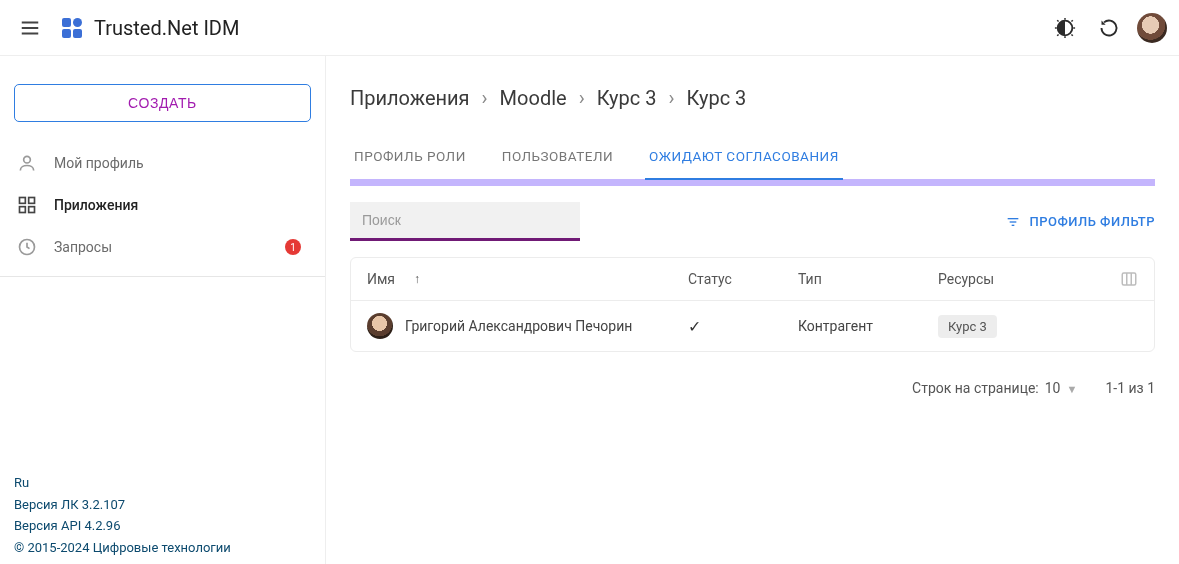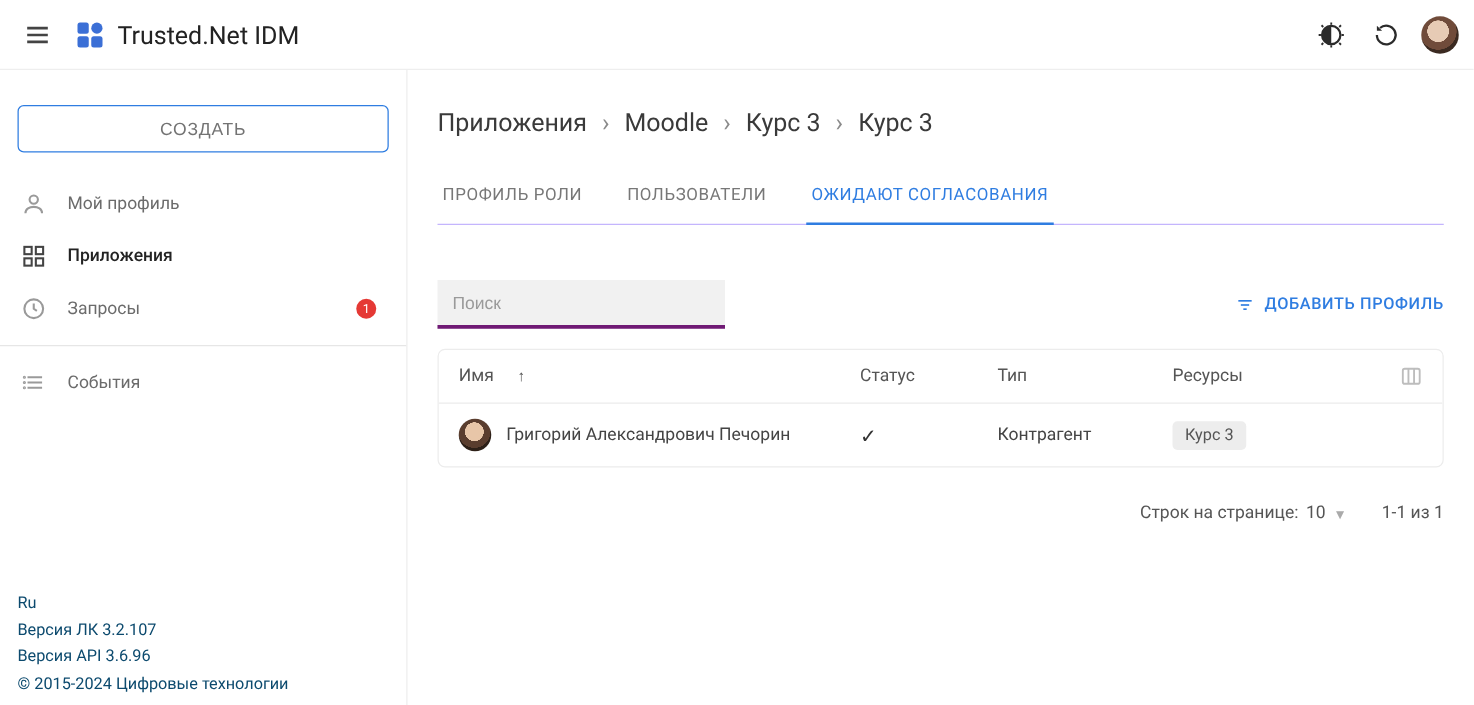--- a/index.html
+++ b/index.html
@@ -67,21 +67,21 @@
   .sidebar {
     width: 326px;
     border-right: 1px solid #eee;
     display: flex;
     flex-direction: column;
     padding: 14px 10px 10px 10px;
     position: relative;
   }
   .create-btn {
     border: 1px solid #2f7de1;
-    color: #737373;
+    color: #a21caf;
     background: #fff;
     text-align: center;
     padding: 10px 0;
     border-radius: 5px;
     letter-spacing: 0.6px;
     font-size: 14px;
     font-weight: 500;
     cursor: pointer;
     margin: 14px 4px 20px 4px;
   }
@@ -142,22 +142,22 @@
     color: #3a3a3a;
     margin: 10px 0 28px 0;
   }
   .bc-sep { color: #8a8a8a; }
   .bc-item { cursor: pointer; }
   .bc-item.current { cursor: default; }
 
   .tabs {
     display: flex;
     gap: 28px;
-    border-bottom: 1px solid #c4b5fd;
-    margin-bottom: 44px;
+    border-bottom: 7px solid #c4b5fd;
+    margin-bottom: 16px;
   }
   .tab {
     padding: 10px 4px 14px 4px;
     font-size: 13.5px;
     letter-spacing: 0.5px;
     color: #777;
     cursor: pointer;
     border-bottom: 2px solid transparent;
     margin-bottom: -1px;
   }
@@ -344,40 +344,25 @@
               <polyline points="12 7 12 12 15 14"></polyline>
           </svg>
         </span>
         <span>Запросы</span>
         <span class="badge">1</span>
       </li>
     </ul>
 
     <hr class="nav-divider">
 
-    <ul class="nav-list">
-      <li class="nav-item">
-        <span class="nav-icon">
-          <svg width="20" height="20" viewBox="0 0 24 24" fill="none" stroke="currentColor" stroke-width="2">
-            <line x1="6" y1="7" x2="20" y2="7"></line>
-              <line x1="6" y1="12" x2="20" y2="12"></line>
-              <line x1="6" y1="17" x2="20" y2="17"></line>
-            <circle cx="3" cy="7" r="0.5" fill="currentColor"></circle>
-              <circle cx="3" cy="12" r="0.5" fill="currentColor"></circle>
-              <circle cx="3" cy="17" r="0.5" fill="currentColor"></circle>
-          </svg>
-        </span>
-        <span>События</span>
-      </li>
-    </ul>
 
     <div class="sidebar-footer">
       <div>Ru</div>
       <div>Версия ЛК 3.2.107</div>
-      <div>Версия API 3.6.96</div>
+      <div>Версия API 4.2.96</div>
       <div>© 2015-2024 Цифровые технологии</div>
     </div>
   </aside>
 
   <main class="main">
     <nav class="breadcrumbs">
       <span class="bc-item">Приложения</span>
       <span class="bc-sep">›</span>
       <span class="bc-item">Moodle</span>
       <span class="bc-sep">›</span>
@@ -395,21 +380,21 @@
     <div class="toolbar">
       <div class="search-wrap">
         <input class="search-input" type="text" placeholder="Поиск" style="">
       </div>
       <div class="add-filter">
         <svg viewBox="0 0 24 24" fill="none" stroke="#2f7de1" stroke-width="2">
           <line x1="4" y1="7" x2="20" y2="7"></line>
             <line x1="7" y1="12" x2="17" y2="12"></line>
             <line x1="10" y1="17" x2="14" y2="17"></line>
         </svg>
-        <span>ДОБАВИТЬ ПРОФИЛЬ</span>
+        <span>ПРОФИЛЬ ФИЛЬТР</span>
       </div>
     </div>
 
     <div class="table">
       <div class="thead">
         <div class="th">
           <span>Имя</span>
           <span class="sort-arrow">↑</span>
         </div>
         <div class="th">

